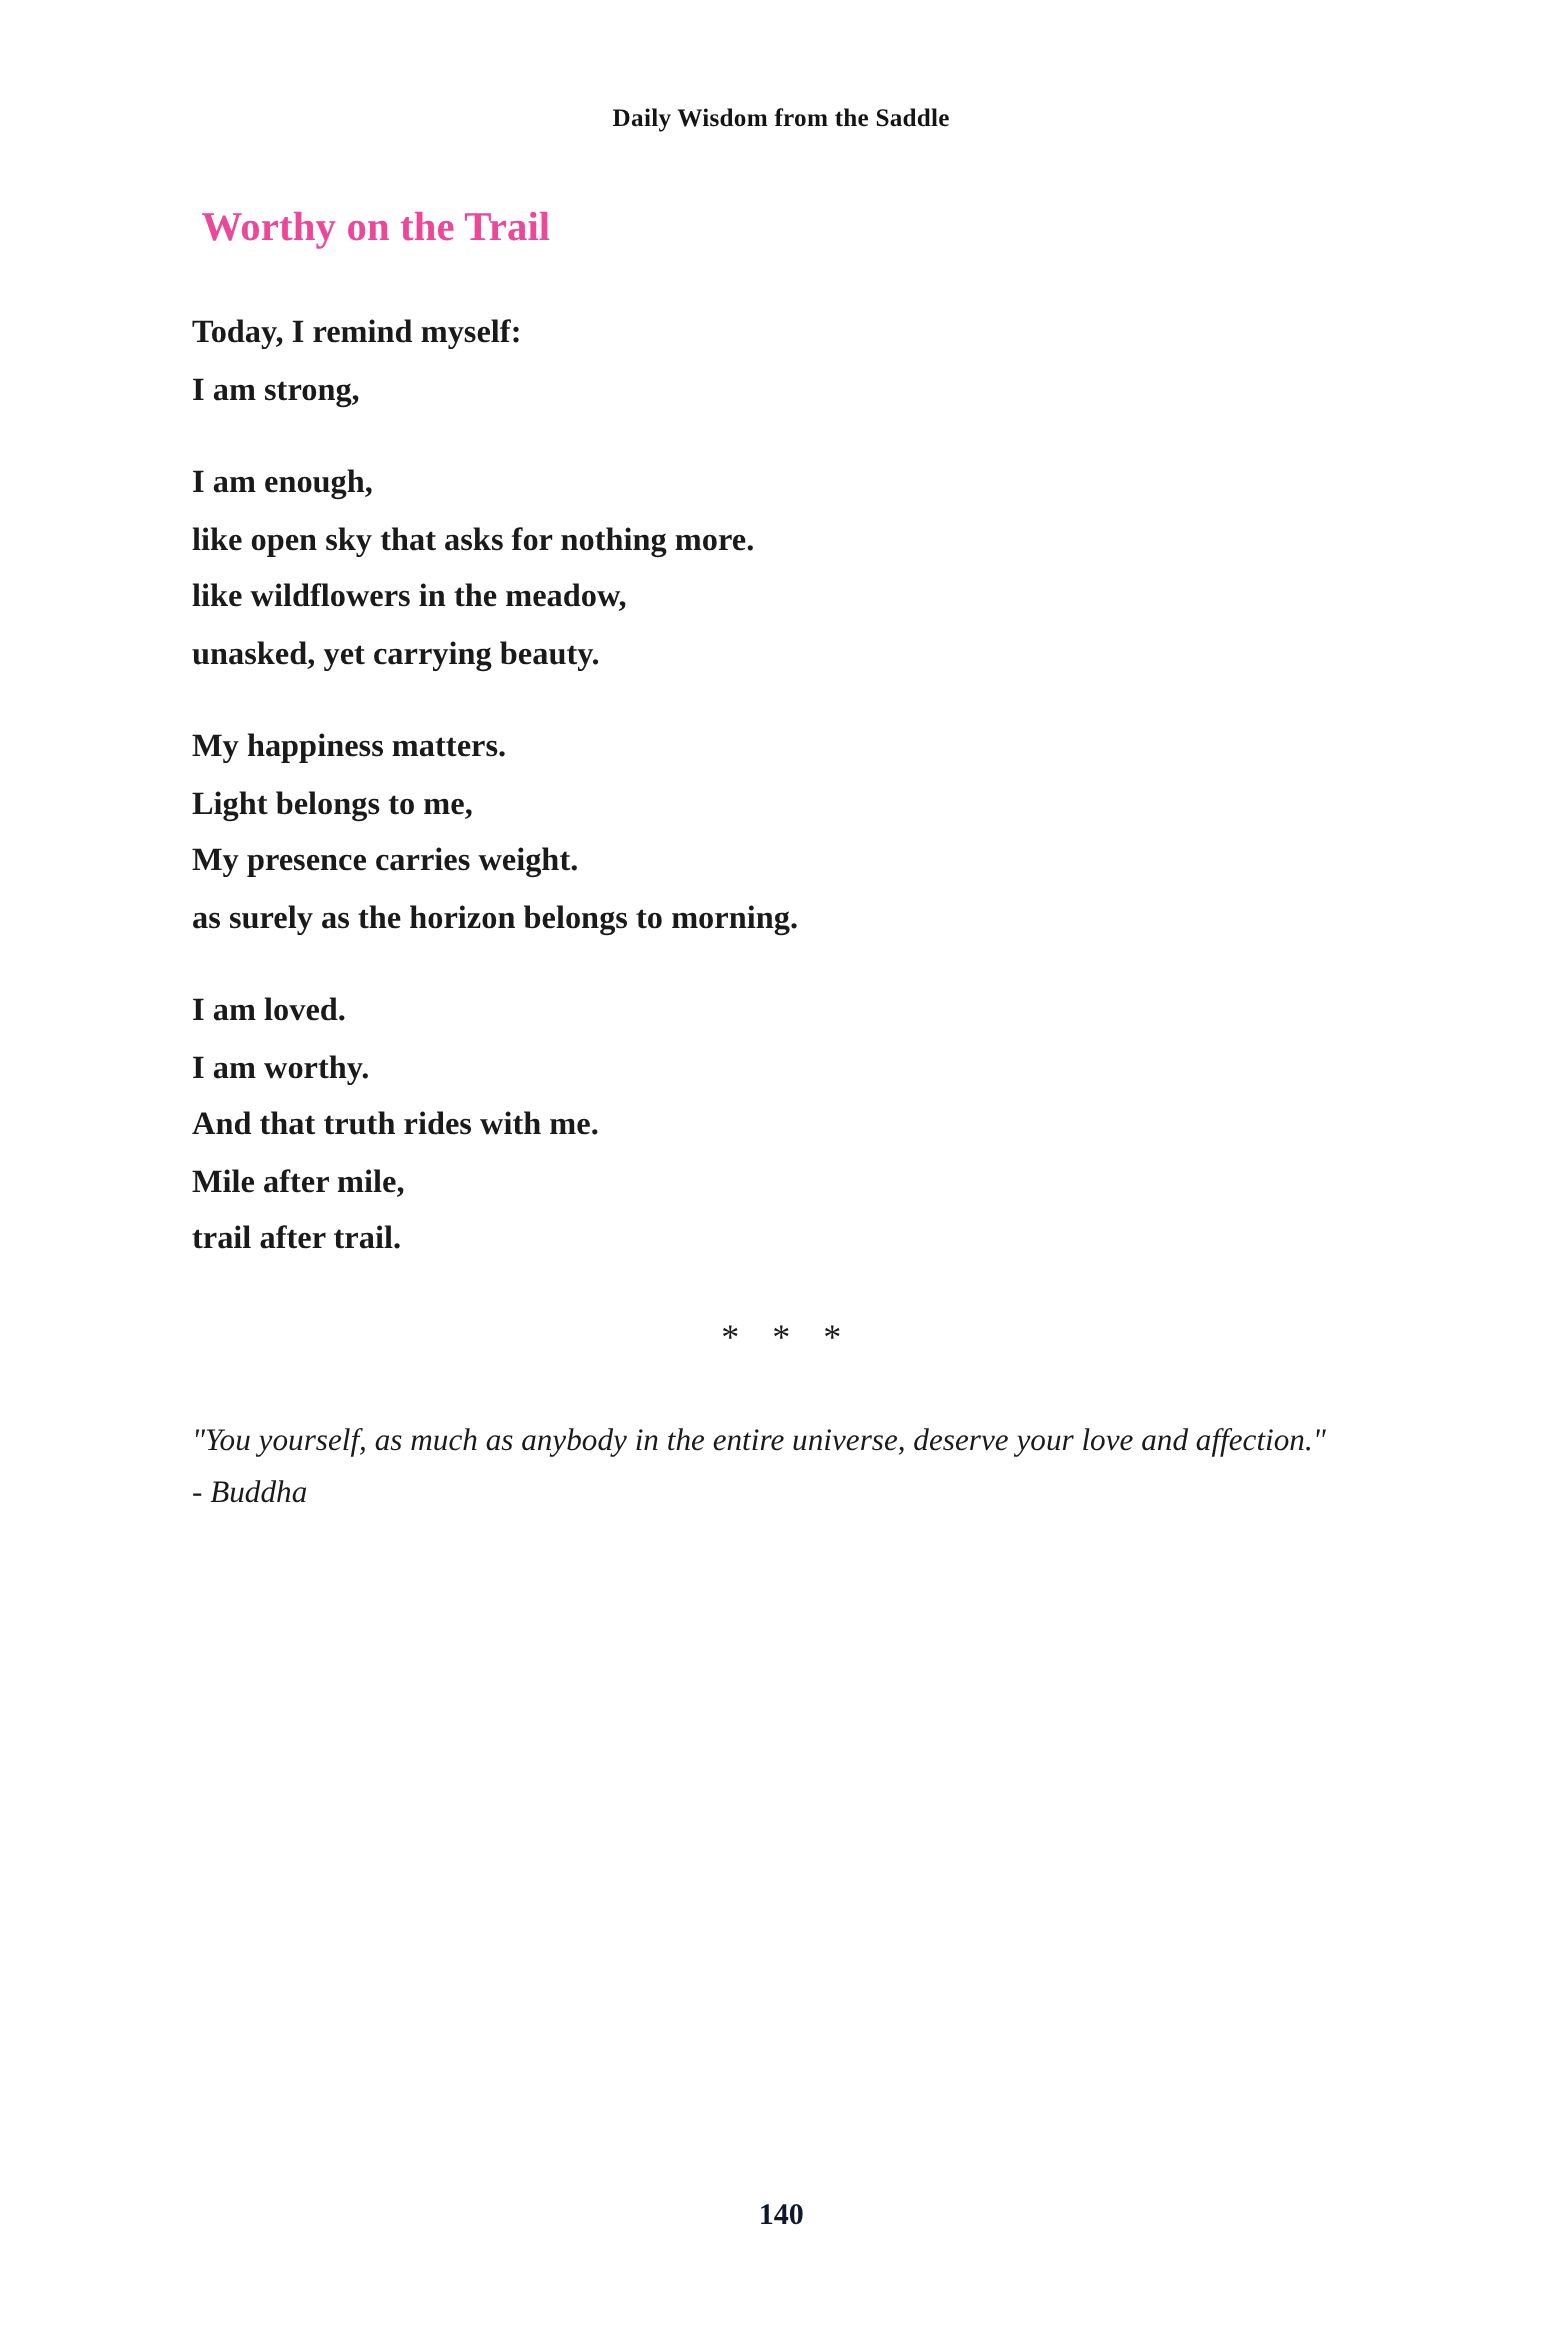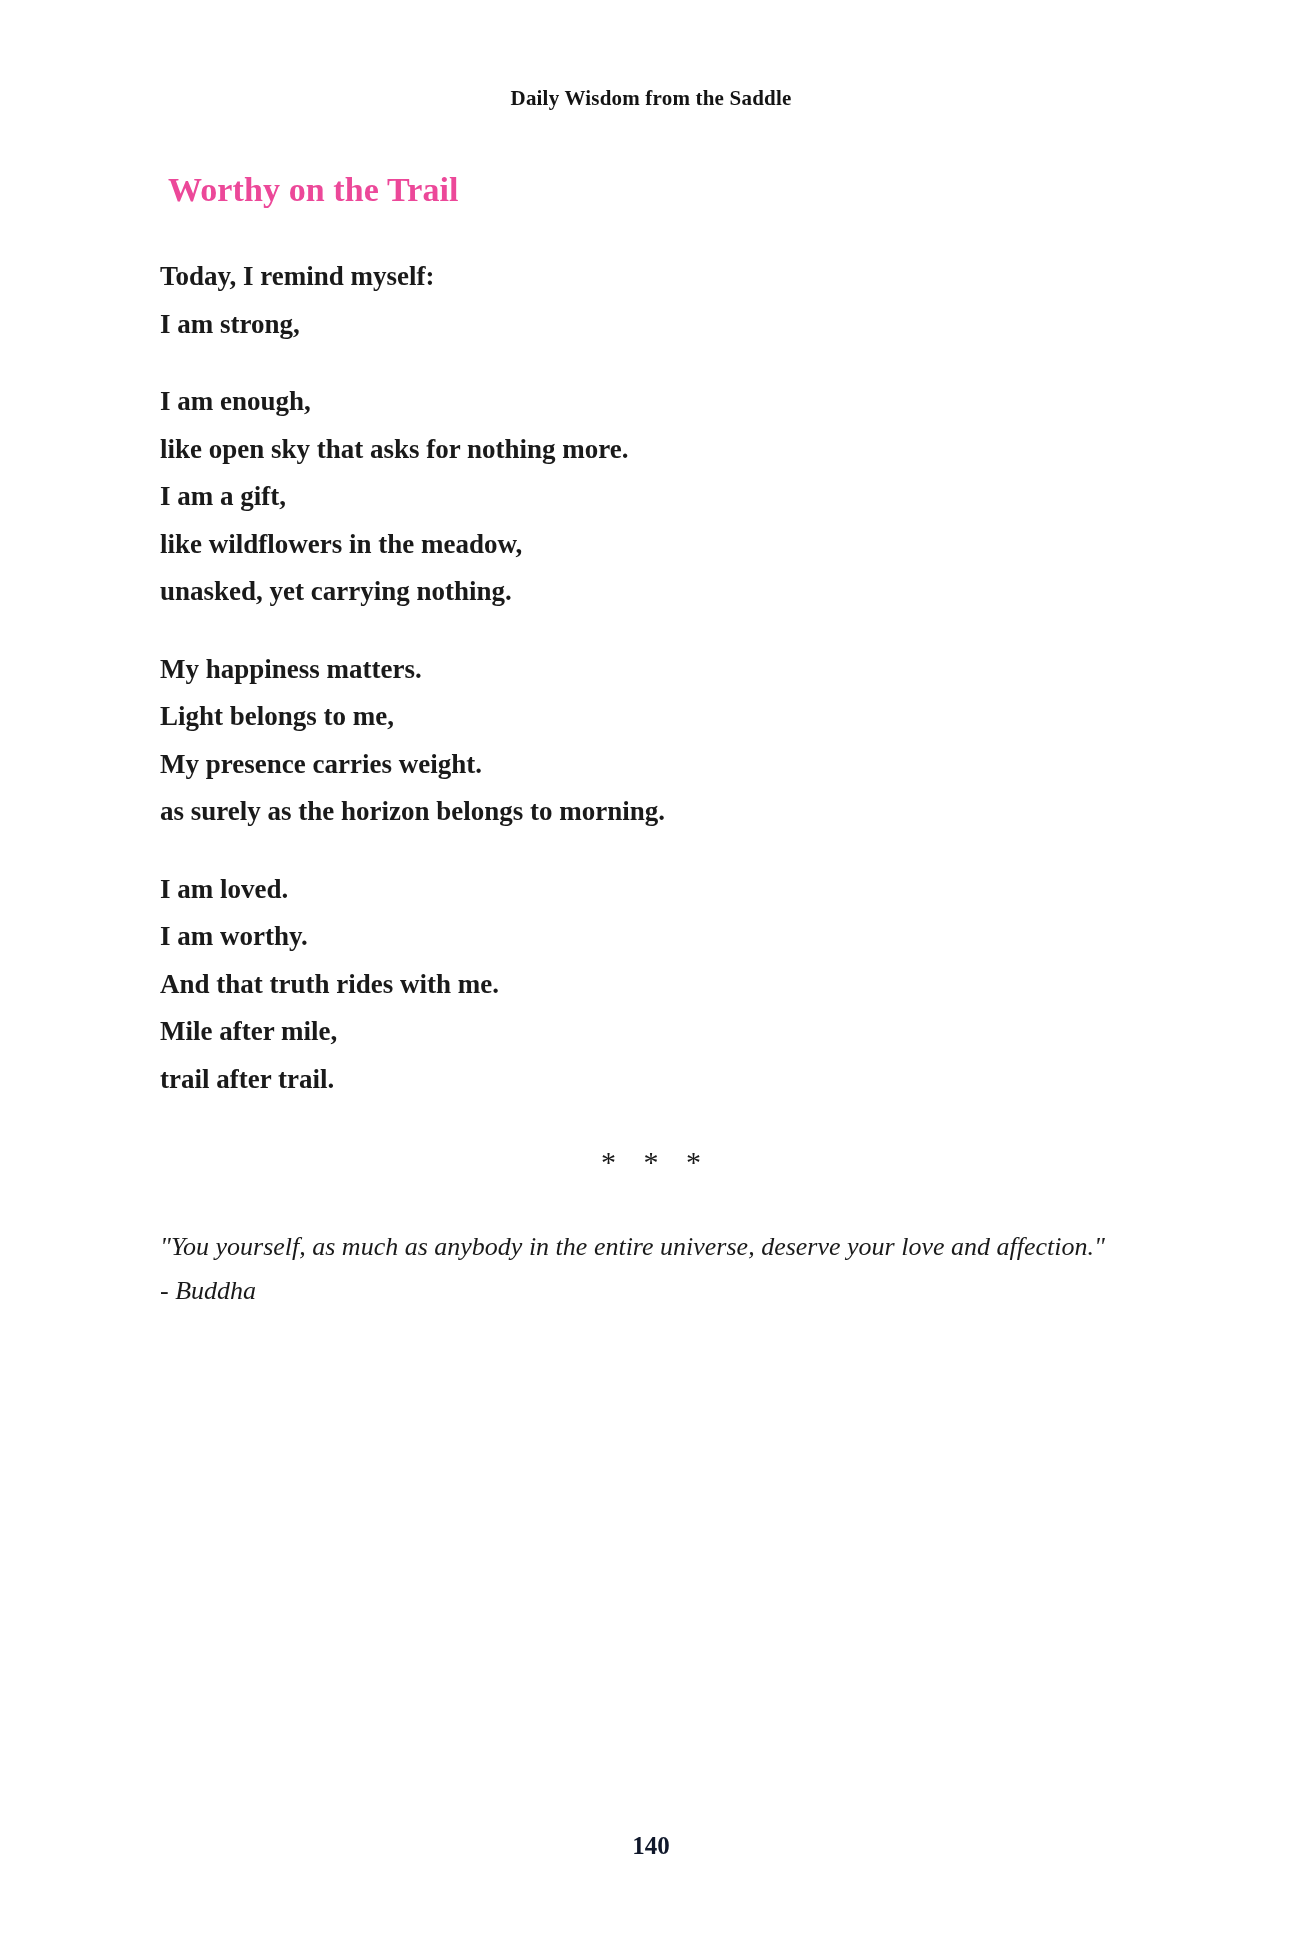--- a/index.html
+++ b/index.html
@@ -92,23 +92,22 @@
 
   <div class="poem">
     <p class="stanza">
       <span class="line">Today, I remind myself:</span>
       <span class="line">I am strong,</span>
     </p>
 
     <p class="stanza">
       <span class="line">I am enough,</span>
       <span class="line">like open sky that asks for nothing more.</span>
-      <span class="line">I am a gift,</span>
       <span class="line">like wildflowers in the meadow,</span>
-      <span class="line">unasked, yet carrying nothing.</span>
+      <span class="line">unasked, yet carrying beauty.</span>
     </p>
 
     <p class="stanza">
       <span class="line">My happiness matters.</span>
       <span class="line">Light belongs to me,</span>
       <span class="line">My presence carries weight.</span>
       <span class="line">as surely as the horizon belongs to morning.</span>
     </p>
 
     <p class="stanza">

